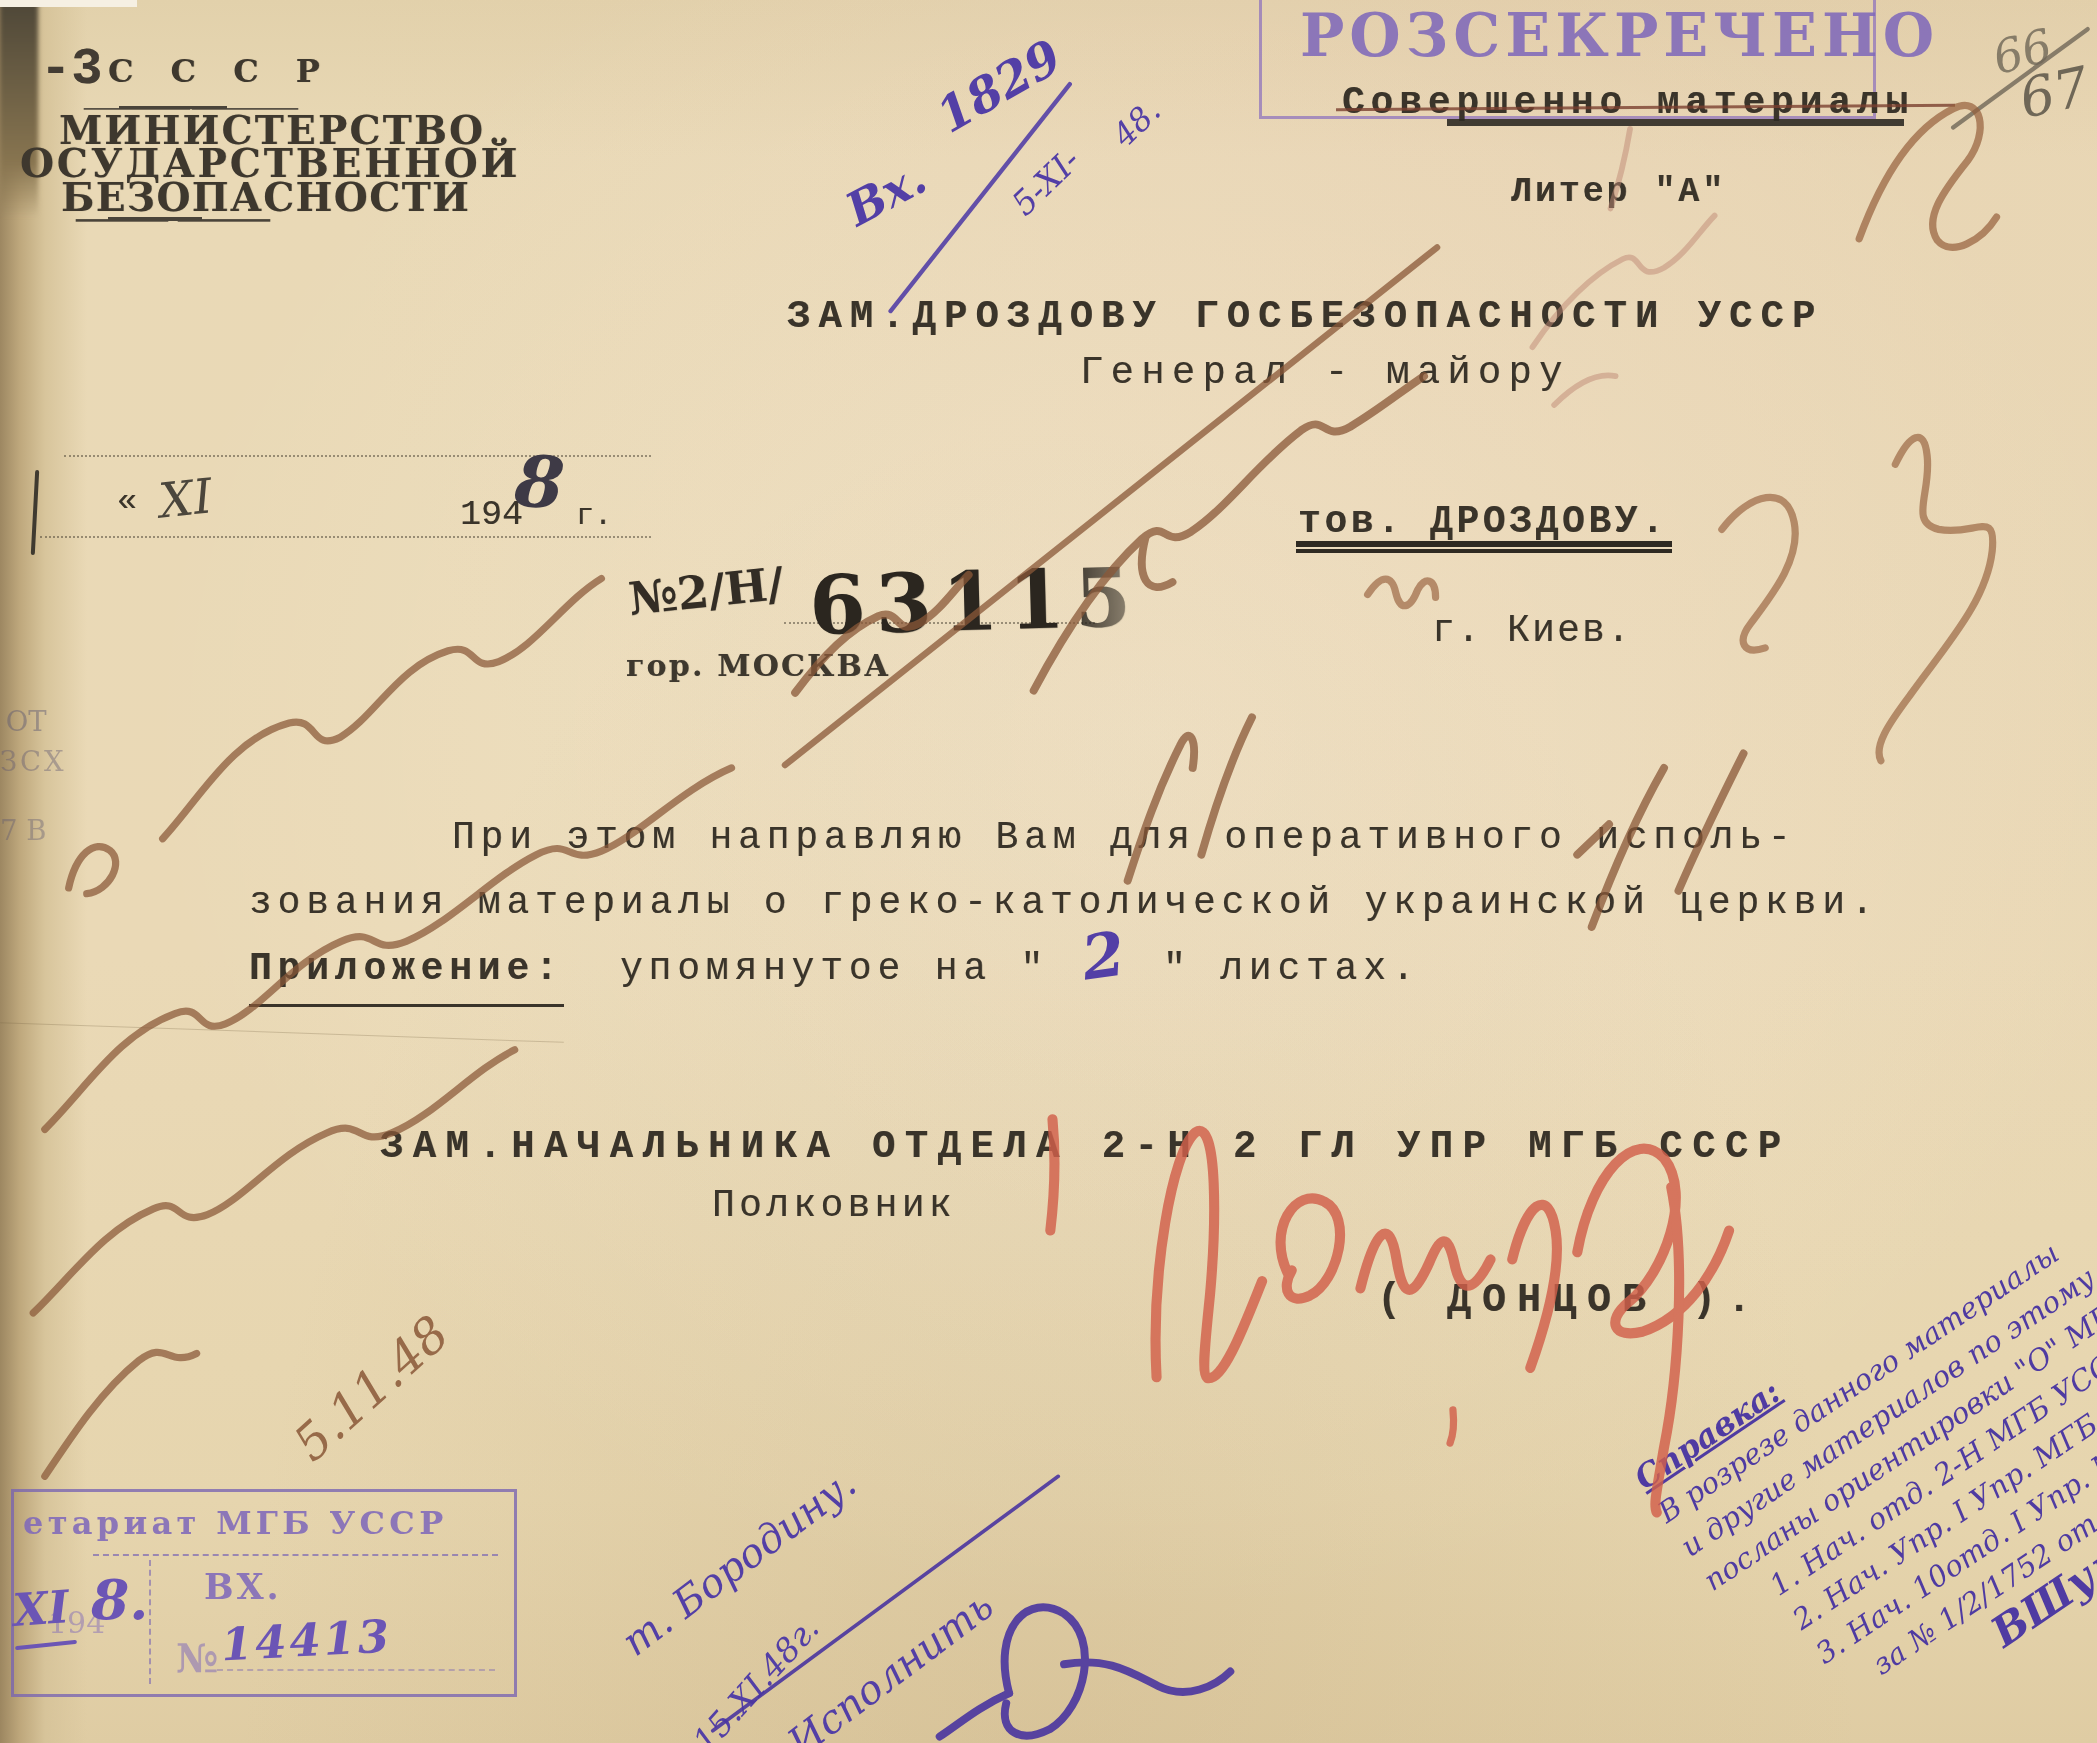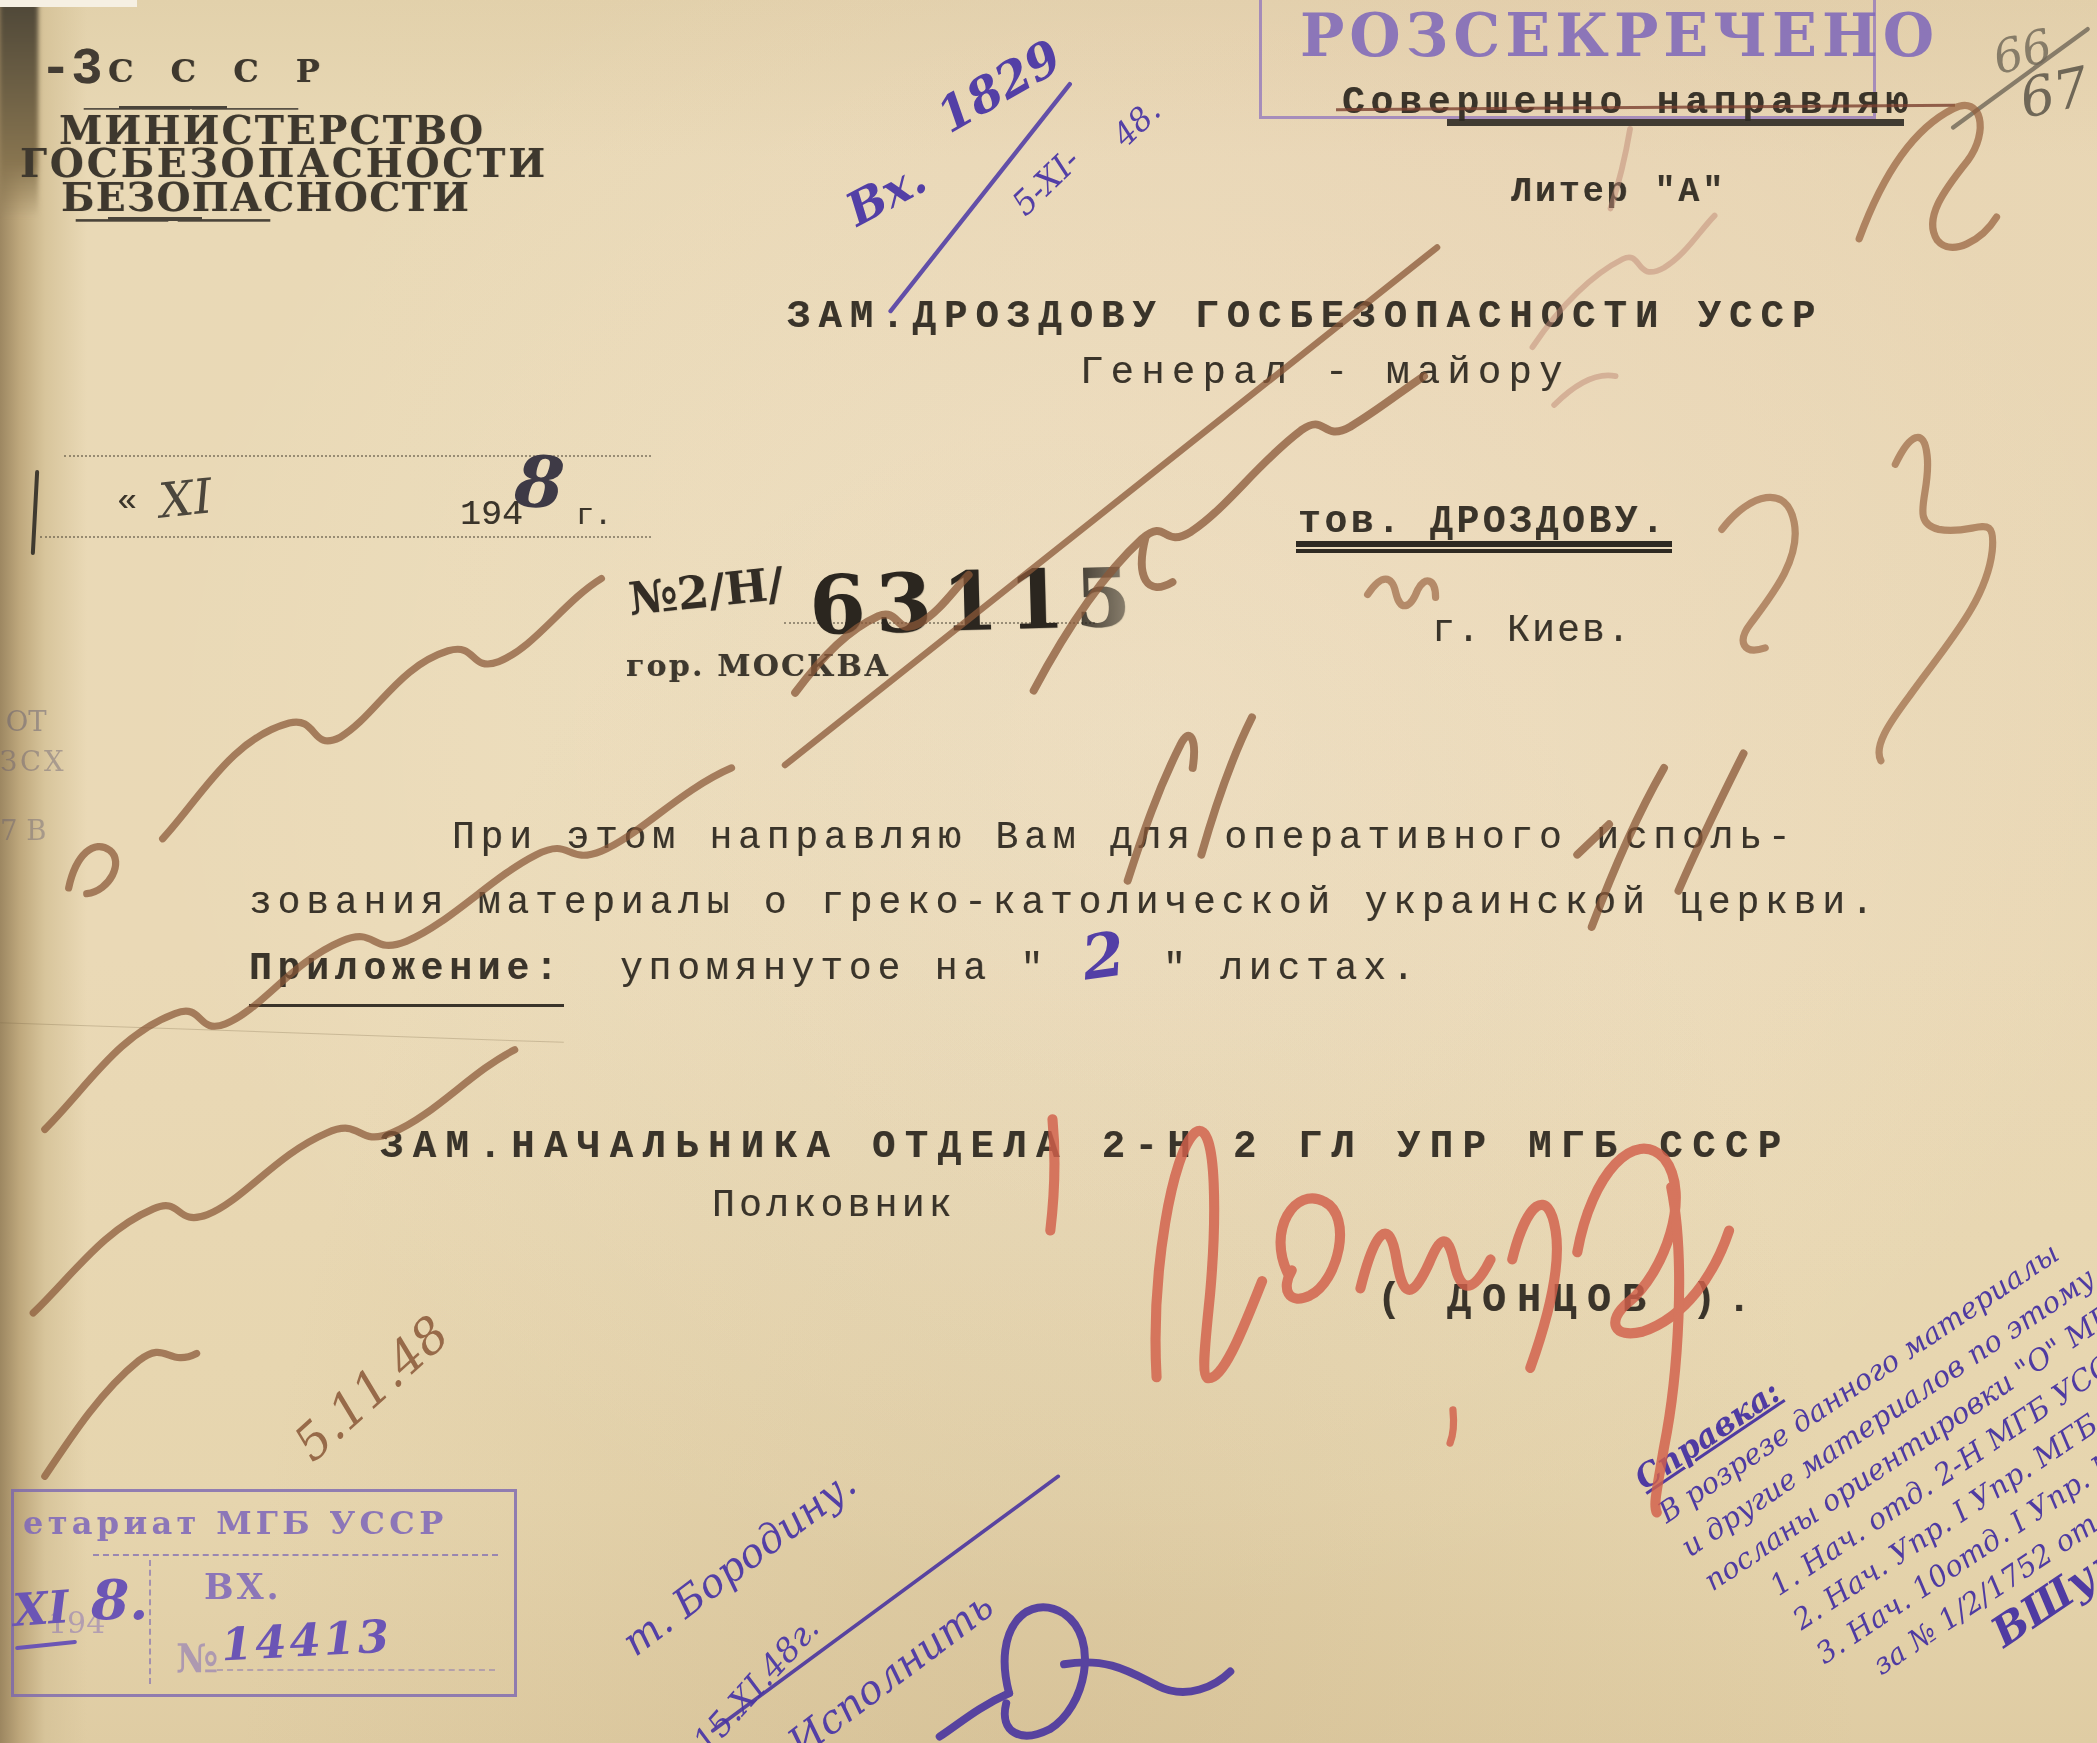--- a/index.html
+++ b/index.html
@@ -43,42 +43,42 @@
 <div class="abs" style="left:0;top:0;width:38px;height:217px;filter:blur(2.2px);
             background:linear-gradient(180deg,#4e4738 0,#887550 75%,rgba(136,117,80,0) 100%);"></div>
 <div class="abs" style="left:0;top:0;width:137px;height:7.2px;background:#f6f0e3;"></div>
 <div class="abs" style="left:0;top:1032px;width:564px;height:1.4px;background:rgba(120,100,70,.28);transform:rotate(2deg);"></div>
 
 <div class="abs typed" style="left:40px;top:40px;font-size:52px;font-weight:bold;color:#43薄3c33;color:#433c33;">-3</div>
 
 <div class="abs serifhead" style="left:108px;top:52px;font-size:32px;letter-spacing:13px;">С С С Р</div>
 <div class="abs" style="left:119px;top:106px;width:108px;height:2.9px;background:#4a443a;box-shadow:-36px 1.4px 0 -0.7px #4a443a,72px 1.4px 0 -0.7px #4a443a;"></div>
 <div class="abs serifhead" style="left:59px;top:107px;font-size:39px;letter-spacing:2.2px;text-align:center;">МИНИСТЕРСТВО</div>
-<div class="abs serifhead" style="left:20px;top:140px;font-size:39px;letter-spacing:2.9px;">ГОСБЕЗОПАСНОСТИ</div>
+<div class="abs serifhead" style="left:20px;top:140px;font-size:39px;letter-spacing:2.9px;">ОСУДАРСТВЕННОЙ</div>
 <div class="abs serifhead" style="left:61px;top:174px;font-size:39px;letter-spacing:1.4px;">БЕЗОПАСНОСТИ</div>
 <div class="abs" style="left:108px;top:217px;width:94px;height:3.6px;background:#4a443a;box-shadow:-33px 1.4px 0 -0.7px #4a443a,69px 1.4px 0 -0.7px #4a443a;"></div>
 
 <div class="abs dotted" style="left:64px;top:455px;width:587px;"></div>
 <div class="abs" style="left:33px;top:470px;width:3.6px;height:85px;background:#3f3a30;transform:rotate(3deg);border-radius:2.2px;"></div>
 <div class="abs typed" style="left:117px;top:483px;font-size:33px;">«</div>
 <div class="abs hand" style="left:159px;top:470px;font-size:48px;color:#4b463c;transform:rotate(-6deg);">XI</div>
 <div class="abs typed" style="left:460px;top:495px;font-size:35px;">194</div>
 <div class="abs hand" style="left:515px;top:440px;font-size:71px;color:#3e3a46;transform:rotate(4deg);font-weight:bold;">8</div>
 <div class="abs typed" style="left:576px;top:499px;font-size:30px;">г.</div>
 <div class="abs dotted" style="left:40px;top:536px;width:611px;"></div>
 
 <div class="abs serifhead rot" style="left:626px;top:573px;font-size:45px;transform:rotate(-6deg);color:#332d25;">№2/Н/</div>
 <div class="abs dotted" style="left:784px;top:622px;width:311px;"></div>
 <div class="abs serifhead rot" style="left:808px;top:558px;font-size:81px;letter-spacing:10px;color:#2b261f;transform:rotate(-1.5deg);
             -webkit-mask-image:linear-gradient(90deg,#000 76%,rgba(0,0,0,.4));mask-image:linear-gradient(90deg,#000 76%,rgba(0,0,0,.4));">63115</div>
 <div class="abs serifhead" style="left:626px;top:648px;font-size:30px;letter-spacing:2.2px;">гор. МОСКВА</div>
 
 <div class="abs rozbox" style="left:1259px;top:-35px;width:611px;height:148px;"></div>
 <div class="abs serifhead purplestamp" style="left:1300px;top:1.4px;font-size:59px;letter-spacing:5px;text-shadow:none;">РОЗСЕКРЕЧЕНО</div>
-<div class="abs typed" style="left:1342px;top:81px;font-size:38px;font-weight:bold;letter-spacing:5.8px;">Совершенно направляю</div>
+<div class="abs typed" style="left:1342px;top:81px;font-size:38px;font-weight:bold;letter-spacing:5.8px;">Совершенно материалы</div>
 <div class="abs" style="left:1336px;top:106px;width:619px;height:2.9px;background:rgba(122,64,48,.8);transform:rotate(-0.4deg);"></div>
 <div class="abs" style="left:1447px;top:119px;width:457px;height:6.5px;background:rgba(46,42,36,.9);"></div>
 <div class="abs typed" style="left:1511px;top:172px;font-size:35px;font-weight:bold;letter-spacing:2.9px;">Литер "А"</div>
 
 <div class="abs hand pencil rot" style="left:1987px;top:33px;font-size:46px;transform:rotate(-15deg);opacity:.8;">66</div>
 <div class="abs hand pencil rot" style="left:2014px;top:69px;font-size:54px;transform:rotate(-12deg);">67</div>
 
 <div class="abs hand purple rot" style="left:837px;top:189px;font-size:46px;transform:rotate(-28deg);font-weight:bold;">Вх.</div>
 <div class="abs hand purple rot" style="left:927px;top:95px;font-size:48px;transform:rotate(-30deg);font-weight:bold;">1829</div>
 <div class="abs hand purple rot" style="left:1004px;top:195px;font-size:33px;transform:rotate(-44deg);">5-XI-</div>

